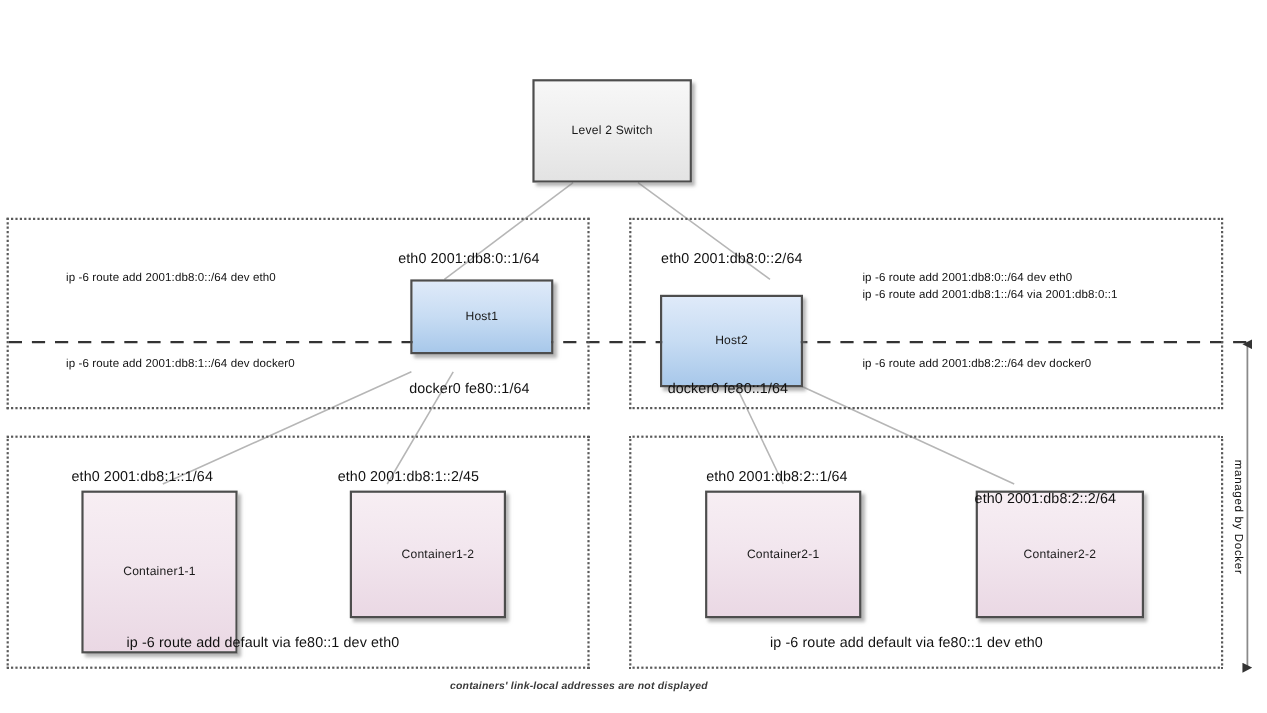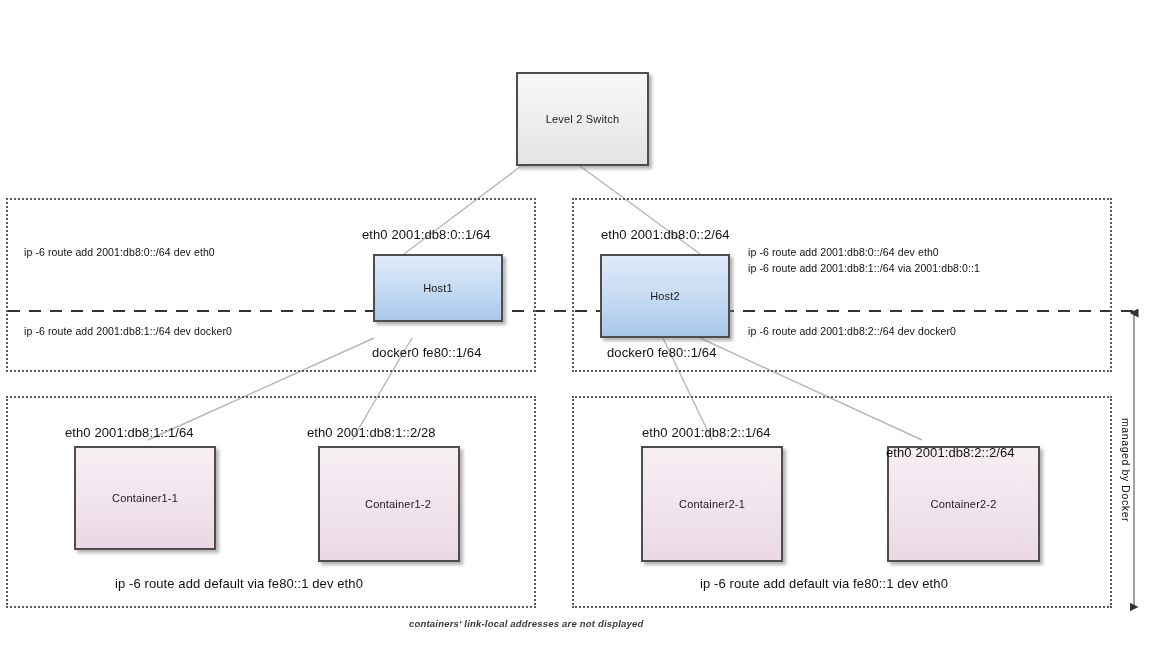--- a/index.html
+++ b/index.html
@@ -59,21 +59,21 @@
 
   
   .lbl {
     position: absolute;
     font-size: 13px;
     color: #111111;
     white-space: nowrap;
     letter-spacing: 0.1px;
     line-height: 15px;
   }
-  .lbl.route { font-size: 10.5px; }
+  .lbl.route { font-size: 10.5px; margin-left: 36px; }
   .caption {
     position: absolute;
     font-size: 9.5px;
     font-style: italic;
     font-weight: bold;
     color: #3a3a3a;
     white-space: nowrap;
     letter-spacing: 0.2px;
   }
   .vlabel {
@@ -111,53 +111,53 @@
       </marker>
     </defs>
     <line x1="1134" y1="313" x2="1134" y2="607" stroke="#8a8a8a" stroke-width="1.6" marker-start="url(#arrUp)" marker-end="url(#arrUp)"></line>
   </svg>
 
   <div class="group-frame" style="left:6px; top:198px; width:530px; height:174px;"></div>
   <div class="group-frame" style="left:572px; top:198px; width:540px; height:174px;"></div>
   <div class="group-frame" style="left:6px; top:396px; width:530px; height:212px;"></div>
   <div class="group-frame" style="left:572px; top:396px; width:540px; height:212px;"></div>
 
-  <div class="node switch" style="left:484px; top:72px; width:133px; height:94px;margin-left:32px;">
+  <div class="node switch" style="left:484px; top:72px; width:145px; height:94px;">
     <span>Level 2 Switch</span>
   </div>
 
   <div class="node host" style="left:373px; top:254px; width:130px; height:68px;">
     <span>Host1</span>
   </div>
-  <div class="node host" style="left:600px; top:254px; width:130px; height:84px;">
+  <div class="node host" style="left:600px; top:268px; width:130px; height:84px;">
     <span>Host2</span>
   </div>
 
   <div class="lbl" style="left:362px; top:227px;">eth0 2001:db8:0::1/64</div>
   <div class="lbl" style="left:372px; top:345px;">docker0 fe80::1/64</div>
 
   <div class="lbl" style="left:601px; top:227px;">eth0 2001:db8:0::2/64</div>
   <div class="lbl" style="left:607px; top:345px;">docker0 fe80::1/64</div>
 
   <div class="lbl route" style="left:24px; top:245px;">ip -6 route add 2001:db8:0::/64 dev eth0</div>
   <div class="lbl route" style="left:24px; top:324px;">ip -6 route add 2001:db8:1::/64 dev docker0</div>
 
   <div class="lbl route" style="left:748px; top:245px;">ip -6 route add 2001:db8:0::/64 dev eth0</div>
   <div class="lbl route" style="left:748px; top:261px;">ip -6 route add 2001:db8:1::/64 via 2001:db8:0::1</div>
   <div class="lbl route" style="left:748px; top:324px;">ip -6 route add 2001:db8:2::/64 dev docker0</div>
 
-  <div class="node container" style="left:74px; top:446px; width:142px; height:104px;">
+  <div class="node container" style="left:74px; top:446px; width:142px; height:148px;">
     <span>Container1-1</span>
   </div>
   <div class="lbl" style="left:65px; top:425px;">eth0 2001:db8:1::1/64</div>
 
   <div class="node container" style="left:318px; top:446px; width:142px; height:116px;padding-left:18px;">
     <span>Container1-2</span>
   </div>
-  <div class="lbl" style="left:307px; top:425px;">eth0 2001:db8:1::2/28</div>
+  <div class="lbl" style="left:307px; top:425px;">eth0 2001:db8:1::2/45</div>
 
   <div class="lbl" style="left:115px; top:576px;">ip -6 route add default via fe80::1 dev eth0</div>
 
   <div class="node container" style="left:641px; top:446px; width:142px; height:116px;">
     <span>Container2-1</span>
   </div>
   <div class="lbl" style="left:642px; top:425px;">eth0 2001:db8:2::1/64</div>
 
   <div class="node container" style="left:887px; top:446px; width:153px; height:116px;">
     <span>Container2-2</span>

